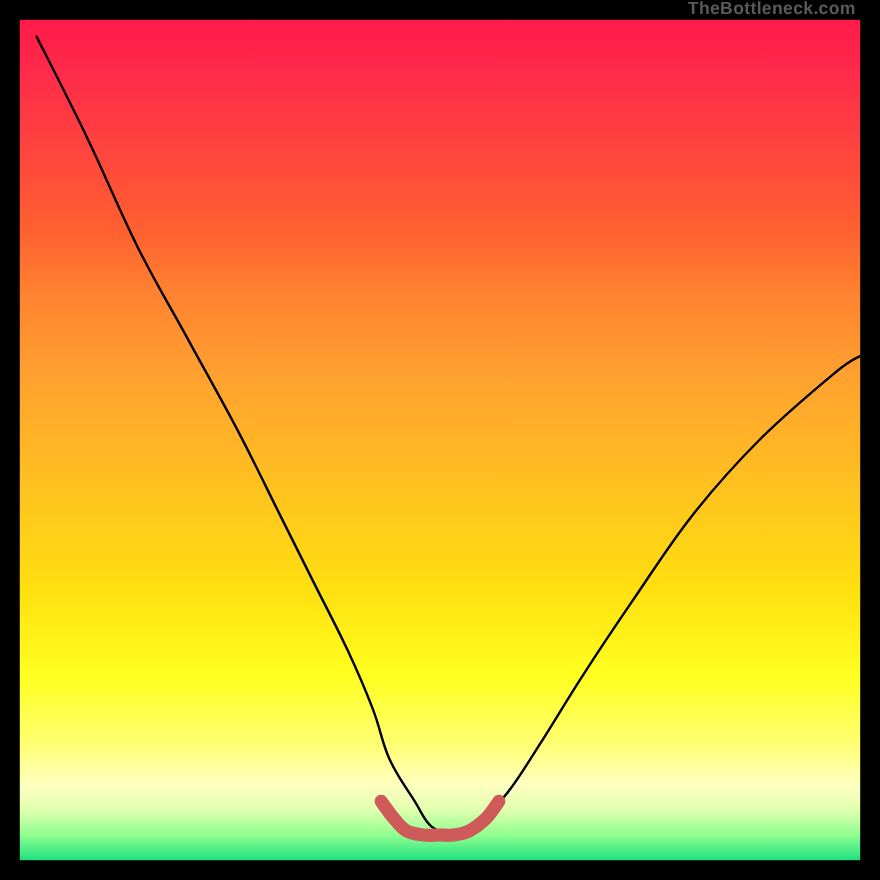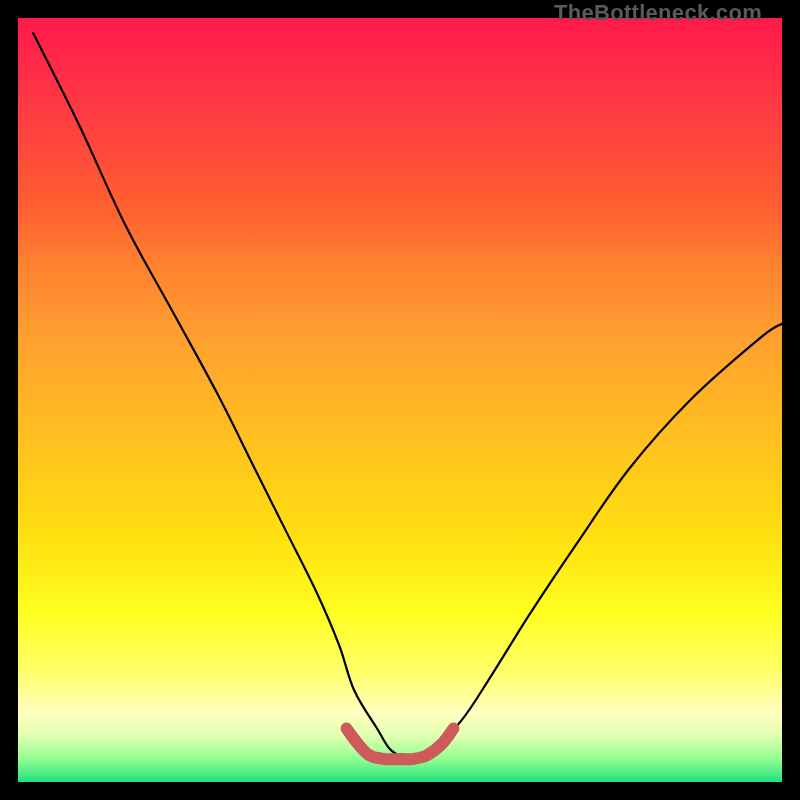--- a/index.html
+++ b/index.html
@@ -29,23 +29,23 @@
       #ffff70 86%,
       #ffffc0 91%,
       #e0ffb0 94%,
       #90ff90 97%,
       #20e080 100%
     );
   }
   .watermark {
     position: absolute;
     top: 0px;
-    right: 38px;
+    right: 22px;
     font-family: Arial, Helvetica, sans-serif;
-    font-size: 22px;
+    font-size: 16px;
     font-weight: bold;
     color: #5a5a5a;
     letter-spacing: 0.3px;
   }
   svg.curves {
     position: absolute;
     left: 0;
     top: 0;
     width: 764px;
     height: 764px;

